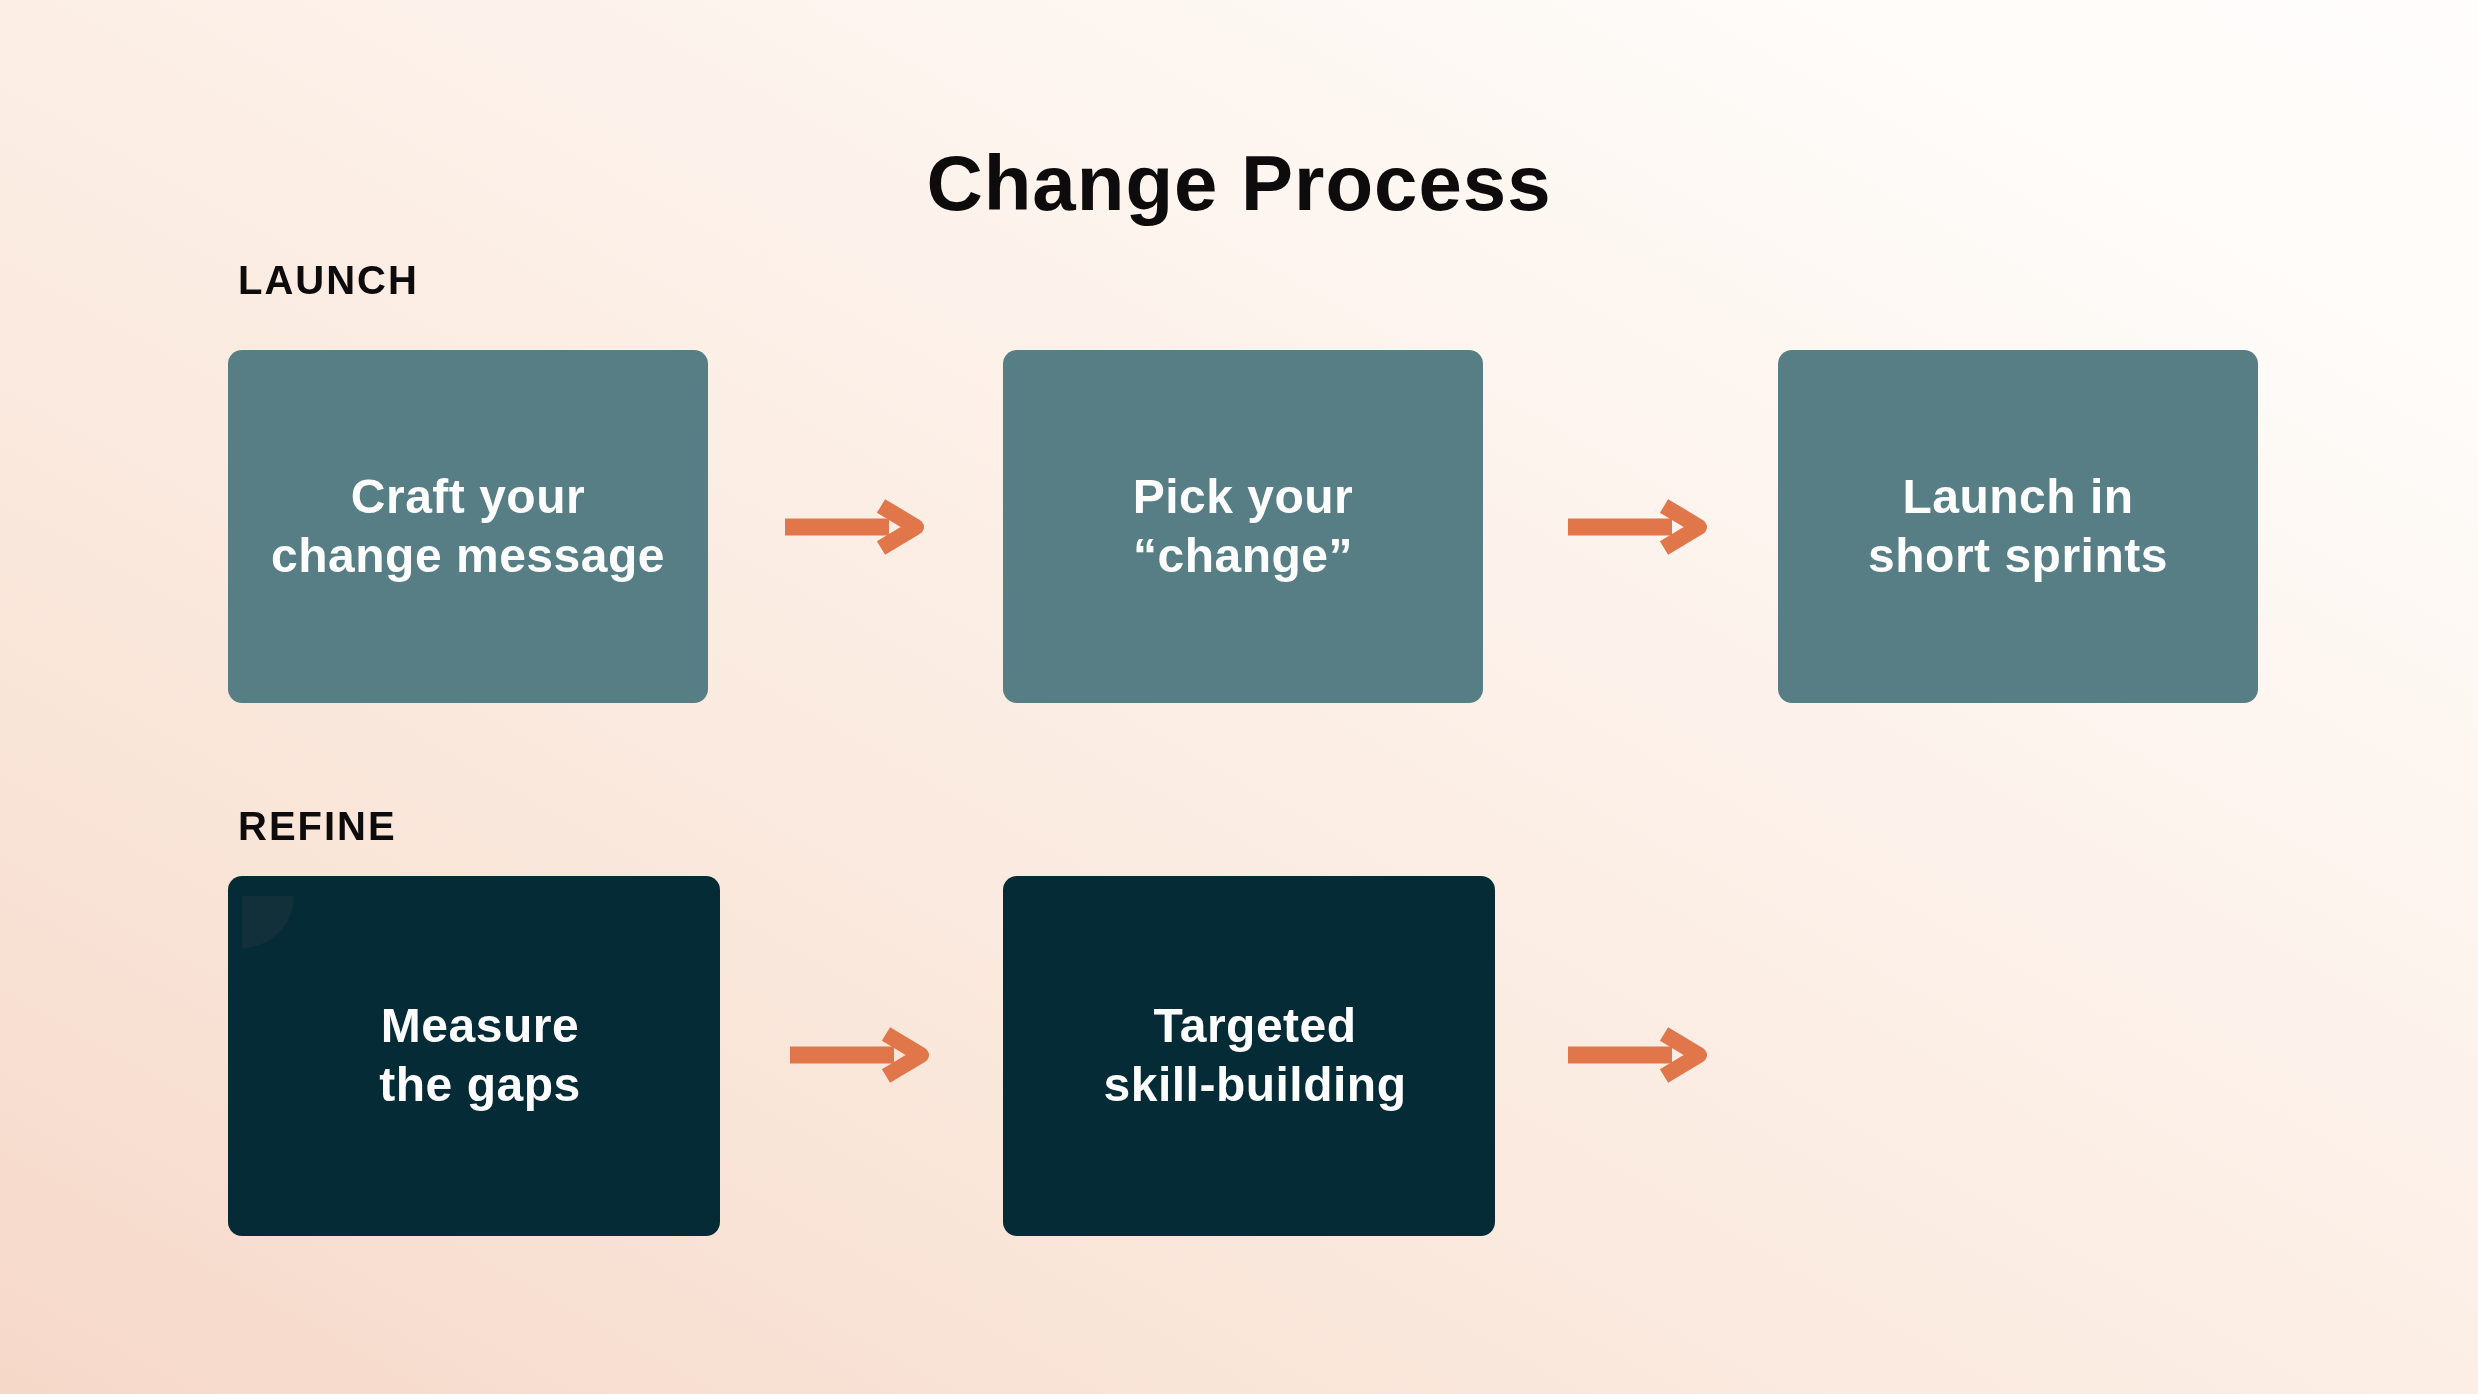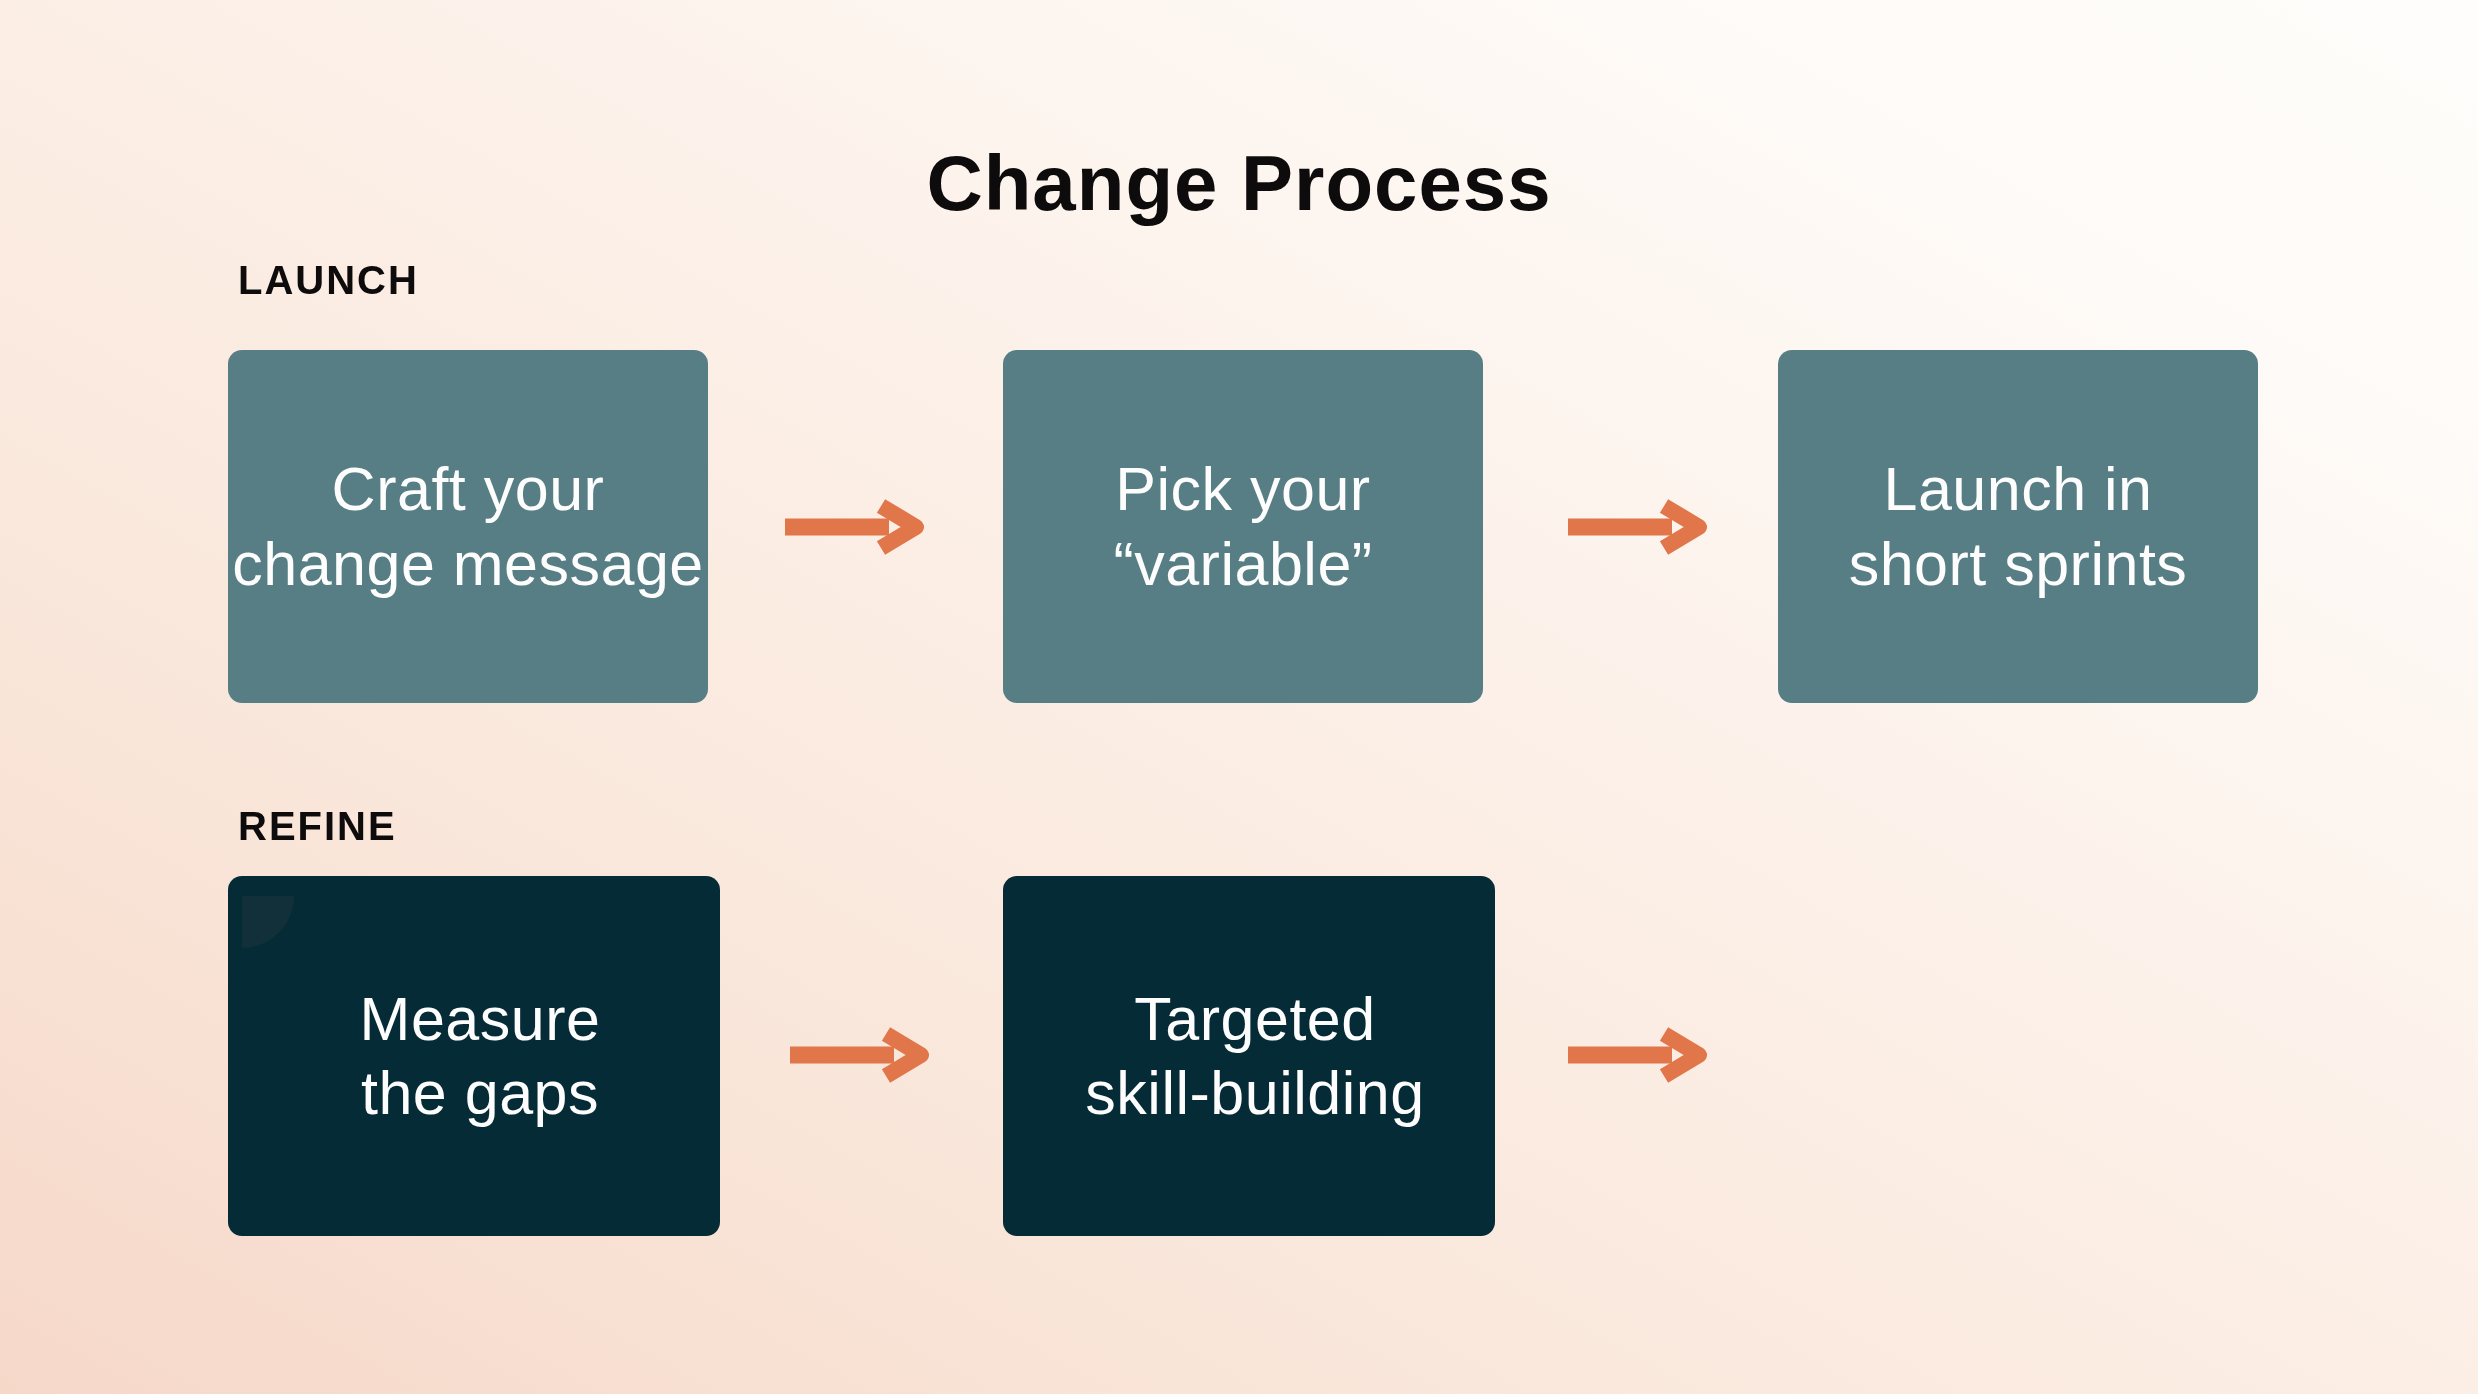--- a/index.html
+++ b/index.html
@@ -50,22 +50,22 @@
   }
   .row1 { top: 350px; height: 353px; background: #567e84; }
   .row2 { top: 876px; height: 360px; background: #052b37; padding-left: 12px; }
   .c1 { left: 228px; }
   .c2 { left: 1003px; }
   .c3 { left: 1778px; }
 
   .box-text {
     position: relative;
     color: #fdfdfd;
-    font-size: 61px;
-    font-weight: 400;
+    font-size: 48px;
+    font-weight: 700;
     line-height: 1.22;
     letter-spacing: 0.5px;
   }
   .box-text span { display: block; }
 
   .corner-decor {
     position: absolute;
     left: 14px;
     top: 20px;
     width: 52px;
@@ -111,21 +111,21 @@
   </div>
 
   <svg class="arrow ar1c1" viewBox="0 0 140 56">
     <line class="shaft" x1="0" y1="28" x2="104" y2="28"></line>
     <polyline class="head" points="96,7 131,28 96,49"></polyline>
   </svg>
 
   <div class="box row1 c2">
     <div class="box-text">
       <span>Pick your</span>
-      <span>“variable”</span>
+      <span>“change”</span>
     </div>
   </div>
 
   <svg class="arrow ar1c2" viewBox="0 0 140 56">
     <line class="shaft" x1="0" y1="28" x2="104" y2="28"></line>
     <polyline class="head" points="96,7 131,28 96,49"></polyline>
   </svg>
 
   <div class="box row1 c3">
     <div class="box-text">

